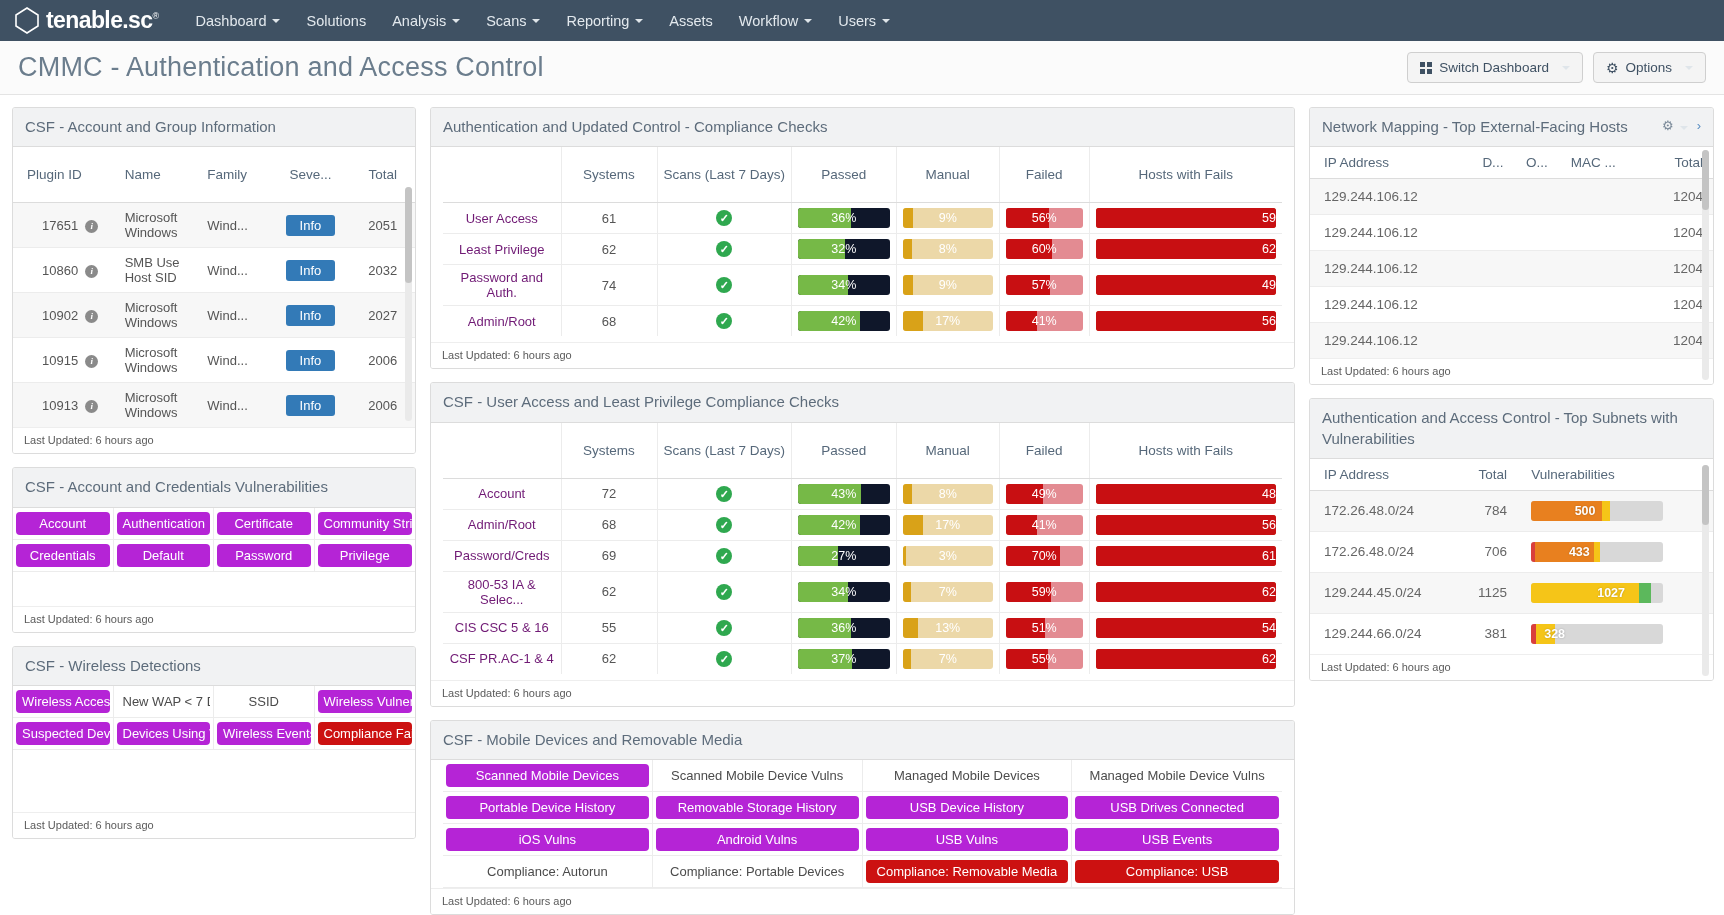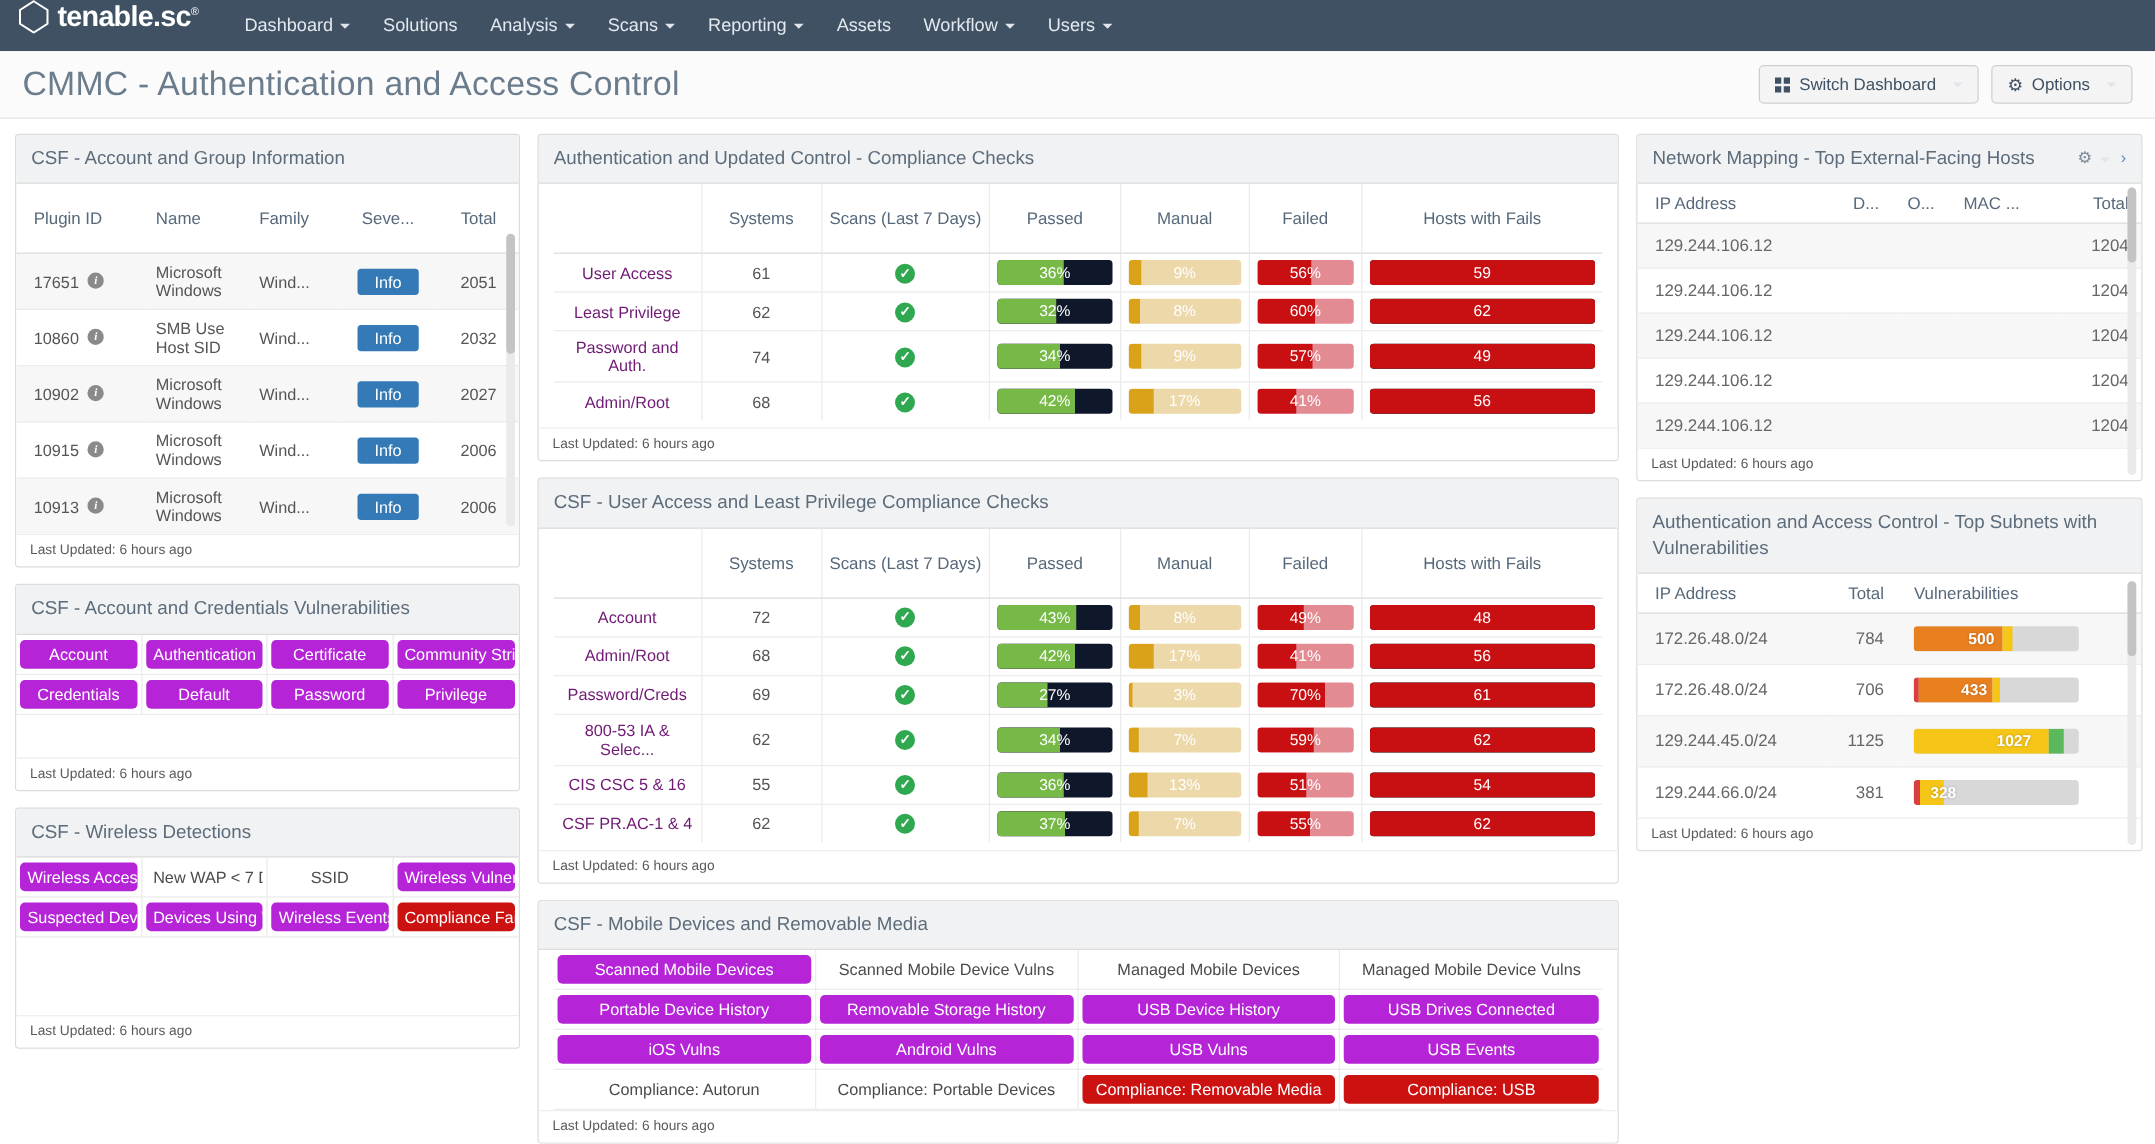--- a/index.html
+++ b/index.html
@@ -7,21 +7,21 @@
   body {
     font-family: "Liberation Sans", sans-serif;
     background:#ffffff;
     font-size:13px;
     color:#333;
     overflow:hidden;
   }
 
   
   .navbar {
-    height:41px; background:#3f5163; display:flex; align-items:flex-start;
+    height:41px; background:#3f5163; display:flex; align-items:center;
     padding-left:14px; color:#e9eef2;
   }
   .brand { display:flex; align-items:center; gap:6px; margin-right:24px; }
   .brand-logo { width:26px; height:27px; }
   .brand-text { font-size:23px; font-weight:bold; letter-spacing:-.6px; color:#fff; }
   .brand-text sup { font-size:9px; vertical-align:super; font-weight:normal; }
   .nav-item {
     padding:0 13px; height:41px; display:flex; align-items:center;
     font-size:14.5px; color:#e3e9ee; cursor:pointer; white-space:nowrap;
   }
@@ -89,21 +89,21 @@
 
   
   .tbl-plugins td { text-align:center; }
   .tbl-plugins th:nth-child(1), .tbl-plugins td:nth-child(1) { text-align:left; padding-left:14px; width:92px;}
   .tbl-plugins th:nth-child(2), .tbl-plugins td:nth-child(2) { text-align:left; width:72px; }
   .tbl-plugins th:nth-child(3), .tbl-plugins td:nth-child(3) { text-align:left; width:60px; }
   .tbl-plugins th:nth-child(4), .tbl-plugins td:nth-child(4) { width:70px; }
   .tbl-plugins th:nth-child(5), .tbl-plugins td:nth-child(5) { width:56px; }
   .tbl-plugins tr:nth-child(odd) td { background:#f7f7f7; }
   .tbl-plugins tr:nth-child(even) td { background:#fff; }
-  .pid { display:inline-flex; align-items:flex-start; gap:7px; }
+  .pid { display:inline-flex; align-items:flex-end; gap:7px;margin-left:15px; }
   .info-dot {
     width:13px; height:13px; border-radius:50%; background:#8a8a8a; color:#fff;
     font-size:9px; line-height:13px; text-align:center; font-style:italic;
     font-family:"Liberation Serif", serif; font-weight:bold;
   }
   .sev-badge {
     display:inline-block; background:#337ab7; color:#fff; border-radius:3px;
     padding:3px 14px; font-size:13px;
   }
   .scroll-wrap { position:relative; max-height:296px; overflow:hidden; }
@@ -145,21 +145,21 @@
     display:flex; align-items:center; justify-content:center;
   }
   .bar .fill { position:absolute; left:0; top:0; bottom:0; }
   .bar .lbl { position:relative; color:#fff; font-size:12.5px; z-index:2; }
   .bar.green  { background:#0f172a;text-align:right; }
   .bar.green .fill  { background:#76b947; }
   .bar.amber  { background:#ecd8a8; }
   .bar.amber .fill  { background:#d9a218; }
   .bar.red    { background:#e38b92; }
   .bar.red .fill    { background:#c80f12; }
-  .bar.solid  { background:#000000; }
+  .bar.solid  { background:#c2410c;justify-content:flex-end; }
   .bar.solid .fill  { background:#c80f12; width:100%; }
   .check {
     display:inline-block; width:16px; height:16px; border-radius:50%;
     background:#2fa84f; color:#fff; font-size:11px; line-height:16px;
     text-align:center; font-weight:bold;
   }
 
   
   .tbl-right th { text-align:left; padding:8px 4px; }
   .tbl-right th:first-child, .tbl-right td:first-child { padding-left:14px; }

